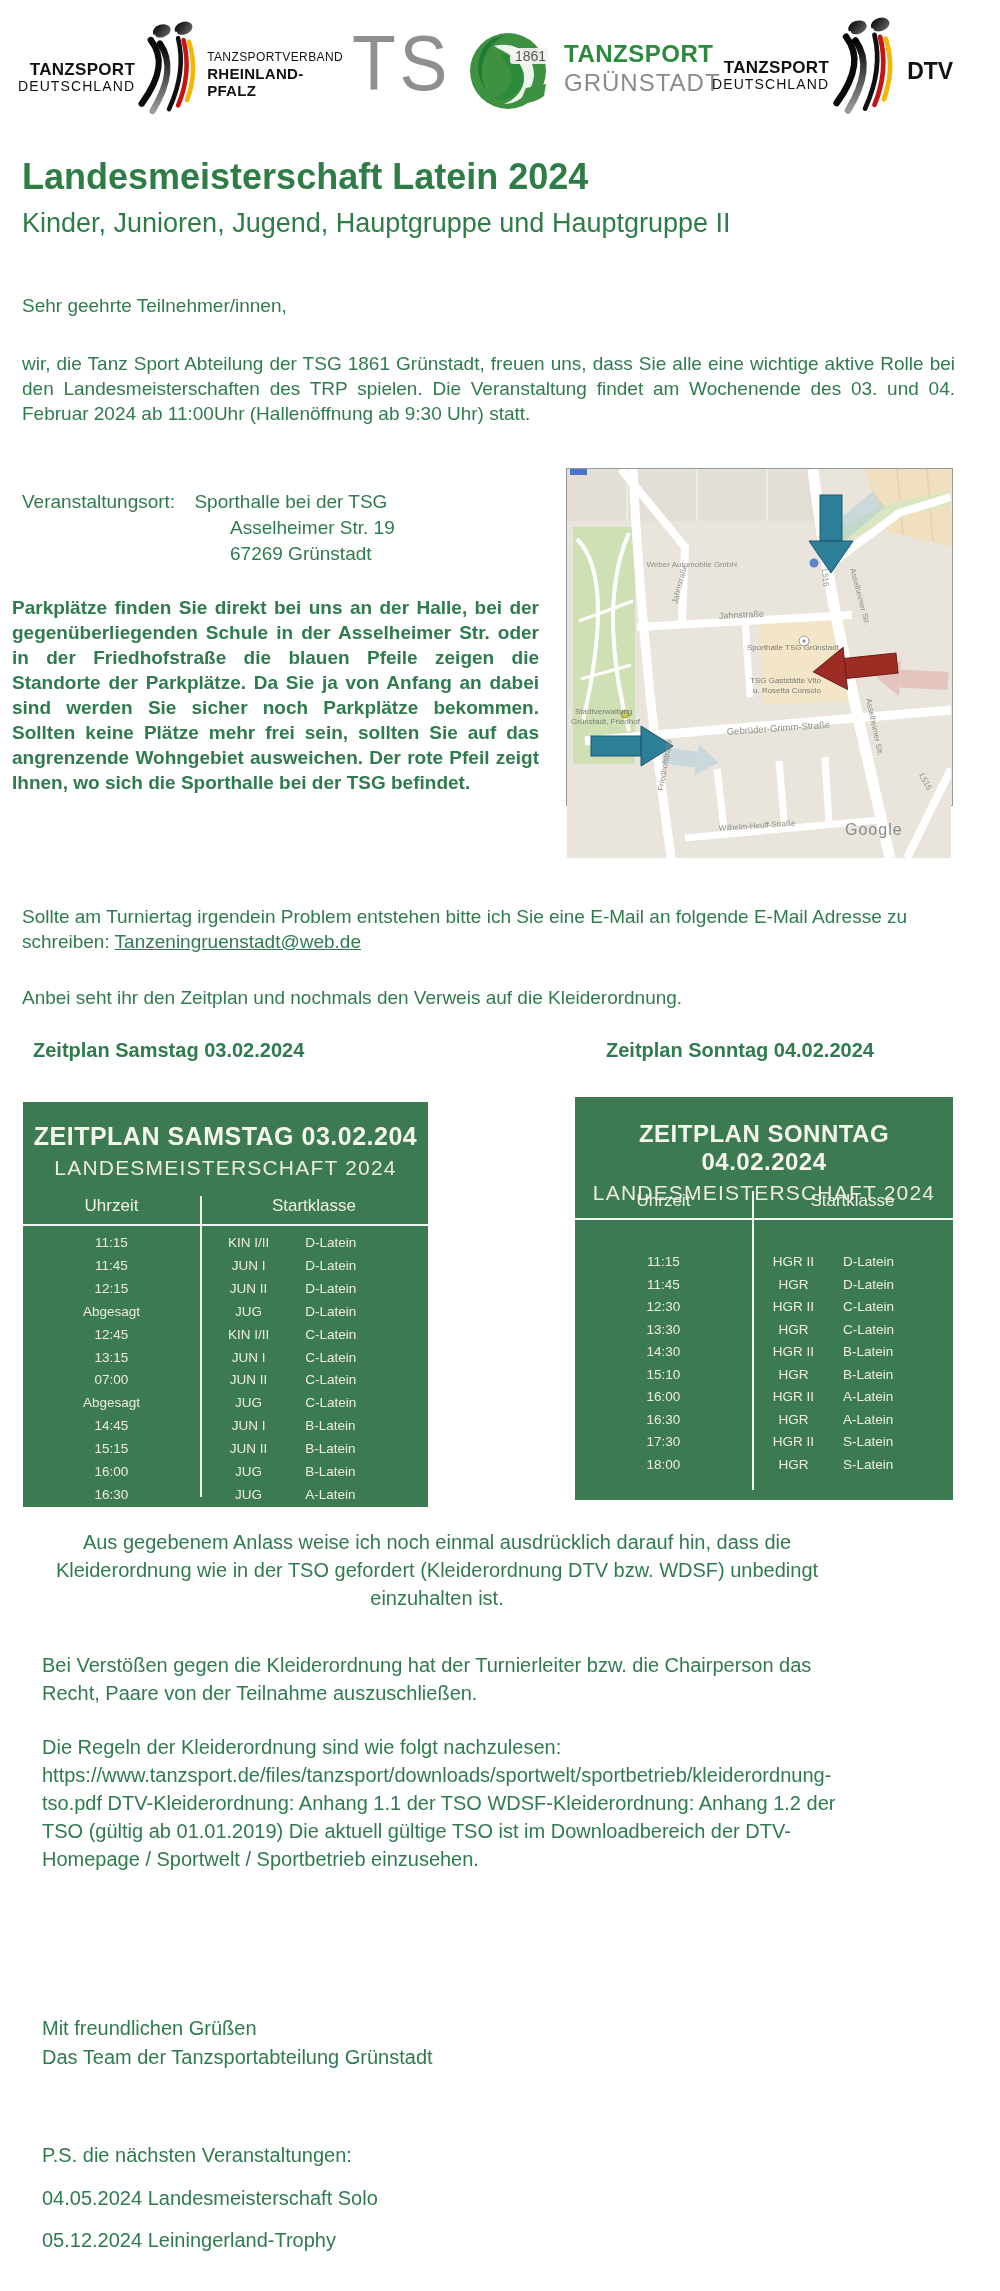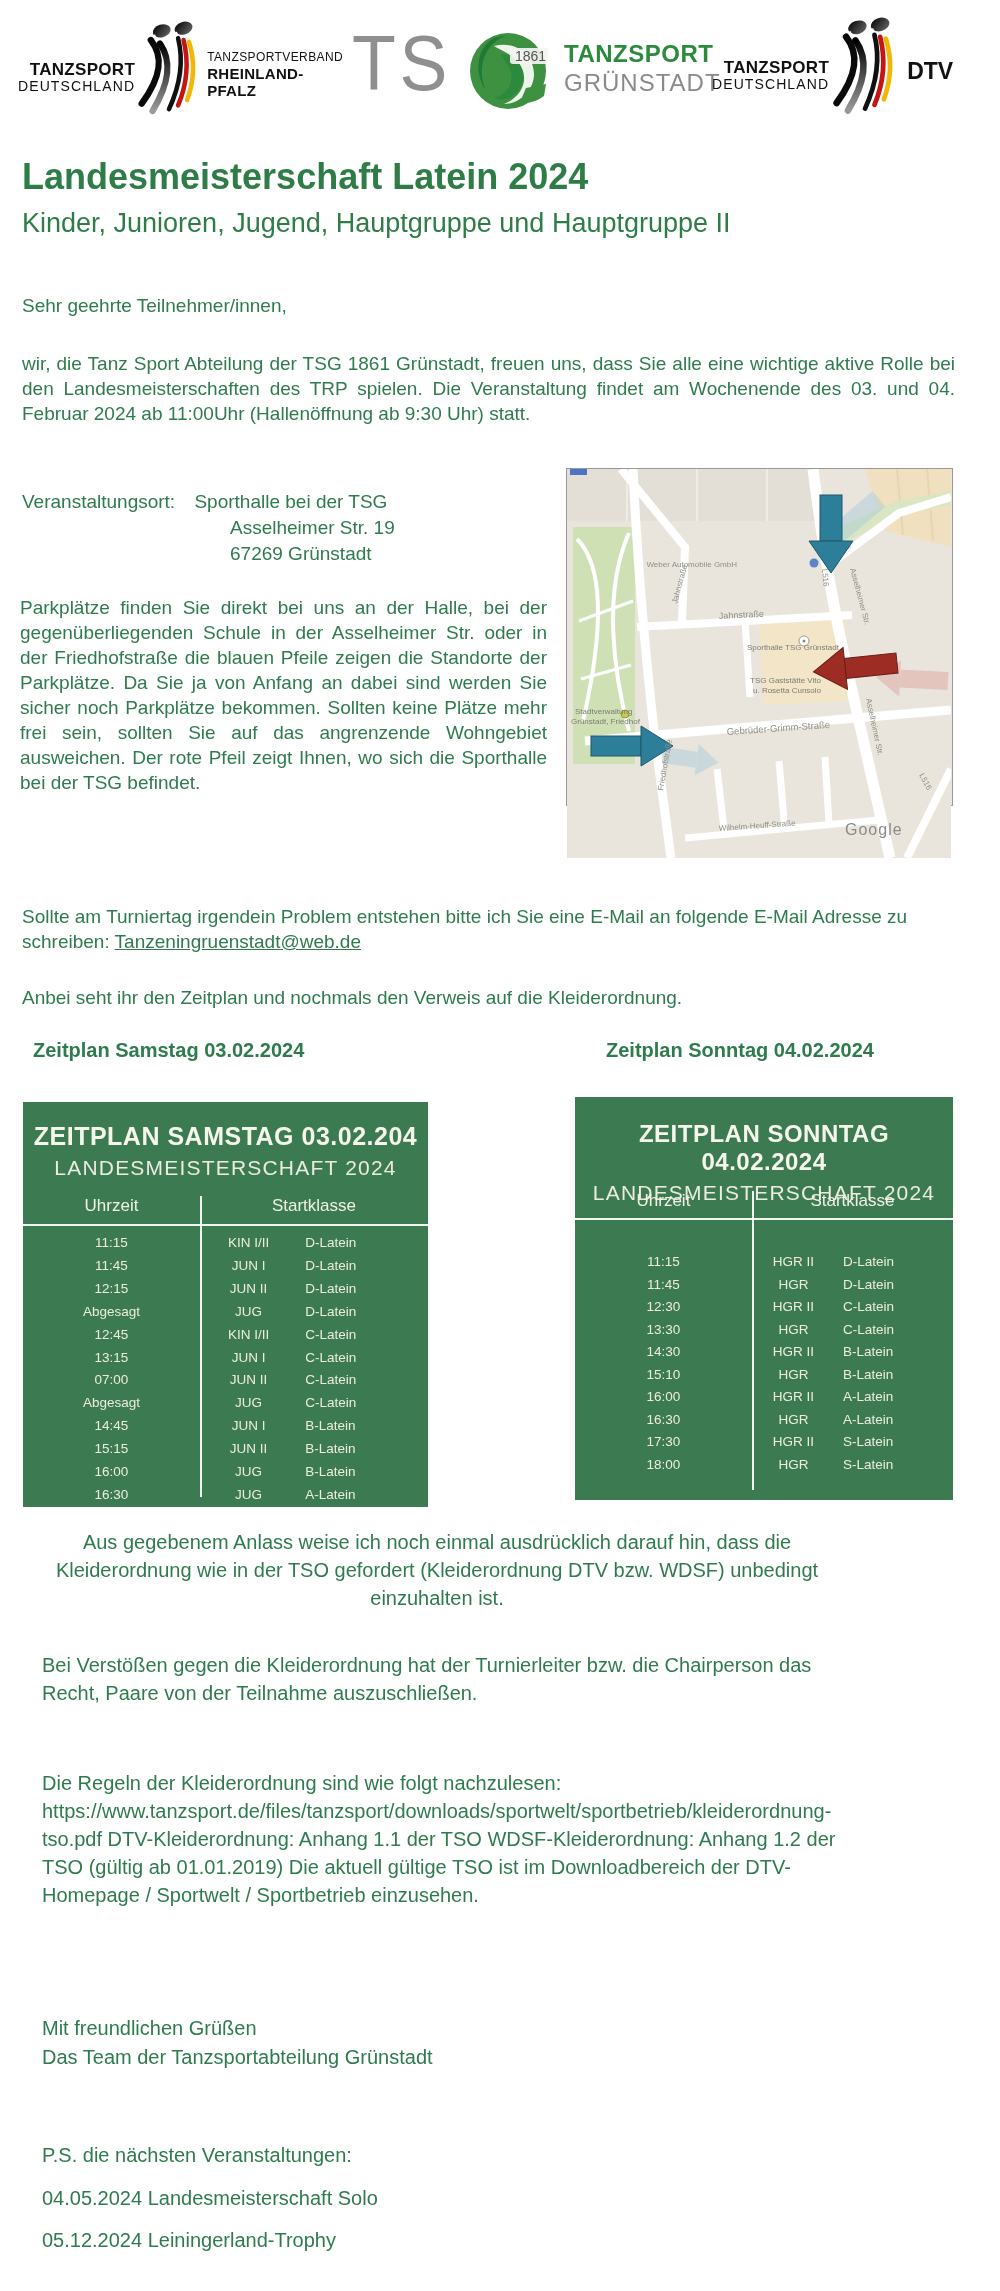--- a/index.html
+++ b/index.html
@@ -27,21 +27,21 @@
   
   #title{left:22px;top:156px;font-size:36px;font-weight:bold;color:#2e7d46;}
   #subtitle{left:22px;top:208px;font-size:27px;color:#2e7d46;}
   
   .bt{color:#2f7b4e;font-size:19px;line-height:25px;}
   .just{text-align:justify;}
   #p-salutation{left:22px;top:293px;}
   #p-intro{left:22px;top:351px;width:933px;}
   #venue{left:22px;top:489px;line-height:26px;}
   #venue .indent{padding-left:208px;}
-  #p-parking{left:20px;top:595px;width:527px;}
+  #p-parking{left:12px;top:595px;width:527px;font-weight:bold;}
   #p-problem{left:22px;top:904px;width:940px;}
   #p-problem a{color:#2f7b4e;text-decoration:underline;}
   #p-anbei{left:22px;top:985px;}
   .sched-head{font-size:20px;font-weight:bold;color:#2e7b4d;}
   #h-sat{left:33px;top:1039px;}
   #h-sun{left:606px;top:1039px;}
   
   .ztable{position:absolute;background:#3c7b51;color:#efeee4;}
   #t-sat{left:23px;top:1102px;width:405px;height:405px;}
   #t-sun{left:575px;top:1097px;width:378px;height:403px;}
@@ -63,21 +63,21 @@
   #t-sun .zt-body{top:154px;}
   .trow{display:grid;font-size:13.5px;color:#edecdf;}
   #t-sat .trow{grid-template-columns:43.7% 24% 1fr;line-height:22.9px;}
   #t-sun .trow{grid-template-columns:46.8% 22% 1fr;line-height:22.5px;}
   .tc0,.tc1{text-align:center;}
   .tc2{text-align:left;padding-left:8px;}
   
   .closing{left:42px;width:790px;color:#2f7b4e;font-size:20px;line-height:28px;overflow-wrap:break-word;}
   #c1{top:1528px;text-align:center;}
   #c2{top:1651px;}
-  #c3{top:1733px;width:800px;margin-top:36px;}
+  #c3{top:1733px;width:800px;}
   #c-farewell{top:1958px;width:900px;}
   #c-regards{top:2014px;line-height:29px;}
   #c-ps{top:2141px;}
   #c-e1{top:2184px;}
   #c-e2{top:2226px;}
   
   #map{left:566px;top:468px;width:387px;height:338px;border:1.5px solid #999;background:#e9e5dd;box-sizing:border-box;}
   #map svg{display:block;}
   .hiddefs{position:absolute;width:0;height:0;overflow:hidden;}
 </style>

